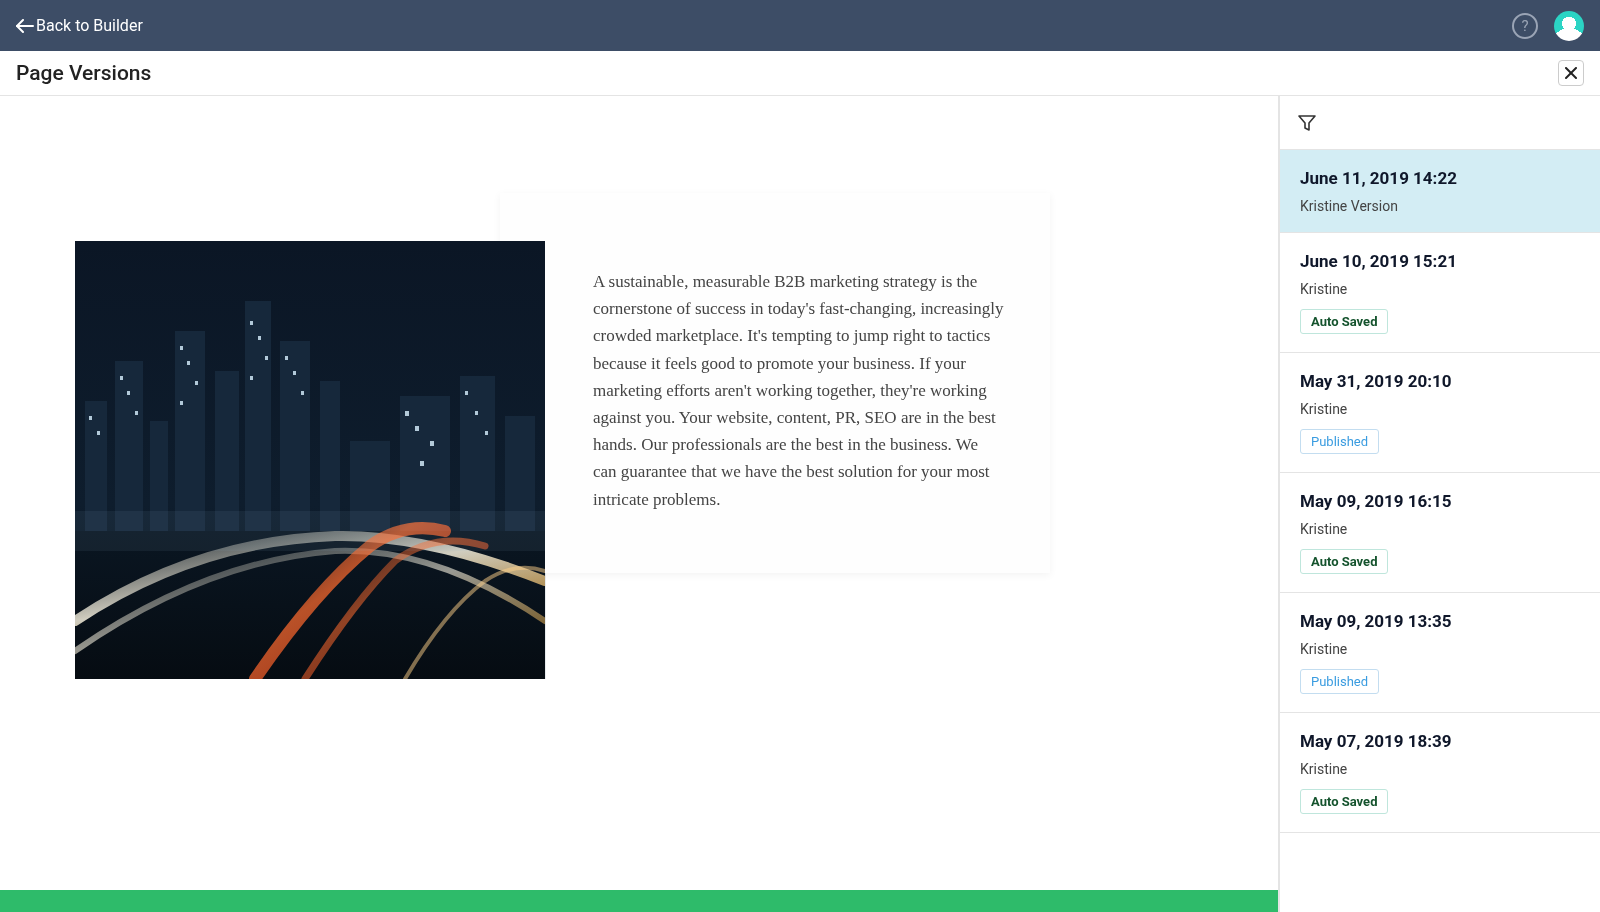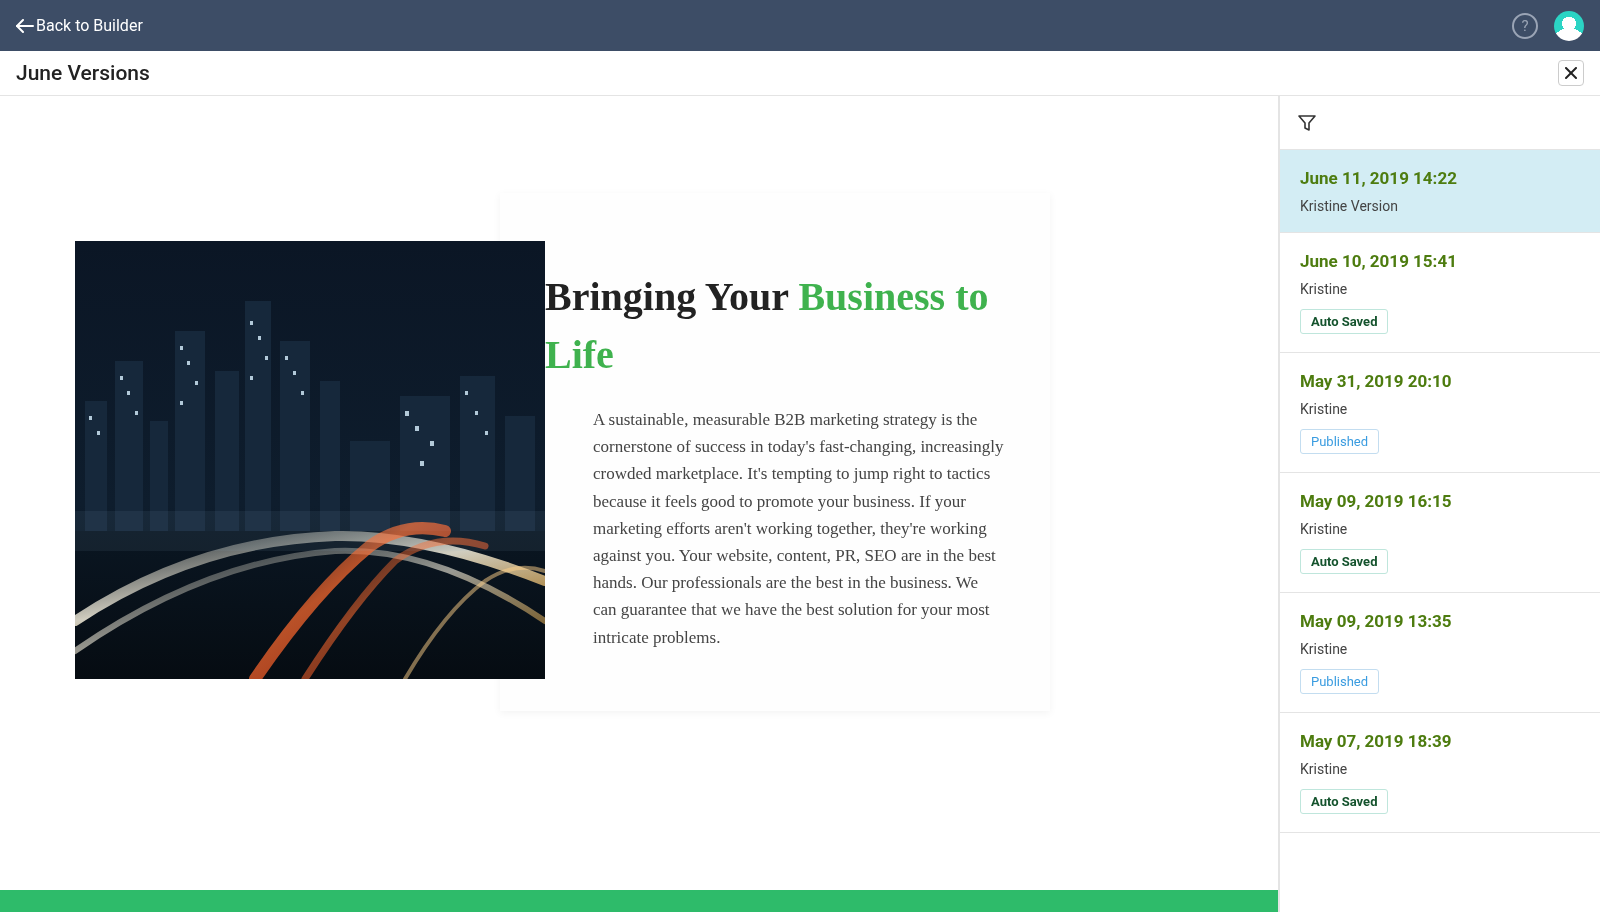--- a/index.html
+++ b/index.html
@@ -172,21 +172,21 @@
     padding: 18px 20px 18px 20px;
     border-bottom: 1px solid #e4e4e4;
     cursor: pointer;
   }
   .version-item.selected {
     background: #d3edf4;
   }
   .version-date {
     font-size: 17px;
     font-weight: 700;
-    color: #4d7c0f;
+    color: #0f172a;
     margin-bottom: 10px;
   }
   .version-meta {
     font-size: 14px;
     color: #444;
   }
   .badge {
     display: inline-block;
     margin-top: 12px;
     padding: 4px 10px;
@@ -212,38 +212,35 @@
     </svg>
     <span>Back to Builder</span>
   </div>
   <div class="top-right">
     <div class="help-icon-wrap">?</div>
     <div class="avatar"></div>
   </div>
 </div>
 
 <div class="sub-header">
-  <h1>June Versions</h1>
+  <h1>Page Versions</h1>
   <div class="close-btn">
     <svg width="12" height="12" viewBox="0 0 12 12" stroke="#222" stroke-width="2" stroke-linecap="round">
       <line x1="1" y1="1" x2="11" y2="11"></line>
       <line x1="11" y1="1" x2="1" y2="11"></line>
     </svg>
   </div>
 </div>
 
 <div class="main">
   <div class="preview">
 
     <div class="grey-panel"></div>
 
     <div class="card">
-      <h2>
-        <span>Bringing Your </span><span class="accent">Business to Life</span>
-      </h2>
       <p>A sustainable, measurable B2B marketing strategy is the cornerstone of success in today's fast-changing, increasingly crowded marketplace. It's tempting to jump right to tactics because it feels good to promote your business. If your marketing efforts aren't working together, they're working against you. Your website, content, PR, SEO are in the best hands. Our professionals are the best in the business. We can guarantee that we have the best solution for your most intricate problems.</p>
     </div>
 
     <div class="hero-image">
       <svg viewBox="0 0 470 438" preserveAspectRatio="xMidYMid slice">
         <defs>
           <linearGradient id="sky" x1="0" y1="0" x2="0" y2="1">
             <stop offset="0%" stop-color="#0b1625"></stop>
             <stop offset="60%" stop-color="#0e1d2d"></stop>
             <stop offset="100%" stop-color="#081219"></stop>
@@ -325,20 +322,20 @@
     <div class="sidebar-top">
       <svg width="18" height="18" viewBox="0 0 18 18" fill="none" stroke="#333" stroke-width="1.6" stroke-linejoin="round" style="cursor:pointer">
         <polygon points="1,2 17,2 11,9 11,16 7,14 7,9"></polygon>
       </svg>
     </div>
     <div id="versions-list">
         <div class="version-item selected">
           <div class="version-date">June 11, 2019 14:22</div>
           <div class="version-meta">Kristine Version</div>
         </div>
-        <div class="version-item"><div class="version-date">June 10, 2019 15:41</div><div class="version-meta">Kristine</div><span class="badge auto">Auto Saved</span></div>
+        <div class="version-item"><div class="version-date">June 10, 2019 15:21</div><div class="version-meta">Kristine</div><span class="badge auto">Auto Saved</span></div>
         <div class="version-item"><div class="version-date">May 31, 2019 20:10</div><div class="version-meta">Kristine</div><span class="badge pub">Published</span></div>
         <div class="version-item"><div class="version-date">May 09, 2019 16:15</div><div class="version-meta">Kristine</div><span class="badge auto">Auto Saved</span></div>
         <div class="version-item"><div class="version-date">May 09, 2019 13:35</div><div class="version-meta">Kristine</div><span class="badge pub">Published</span></div>
         <div class="version-item"><div class="version-date">May 07, 2019 18:39</div><div class="version-meta">Kristine</div><span class="badge auto">Auto Saved</span></div>
       </div>
   </div>
 </div>
 
 </body></html>

